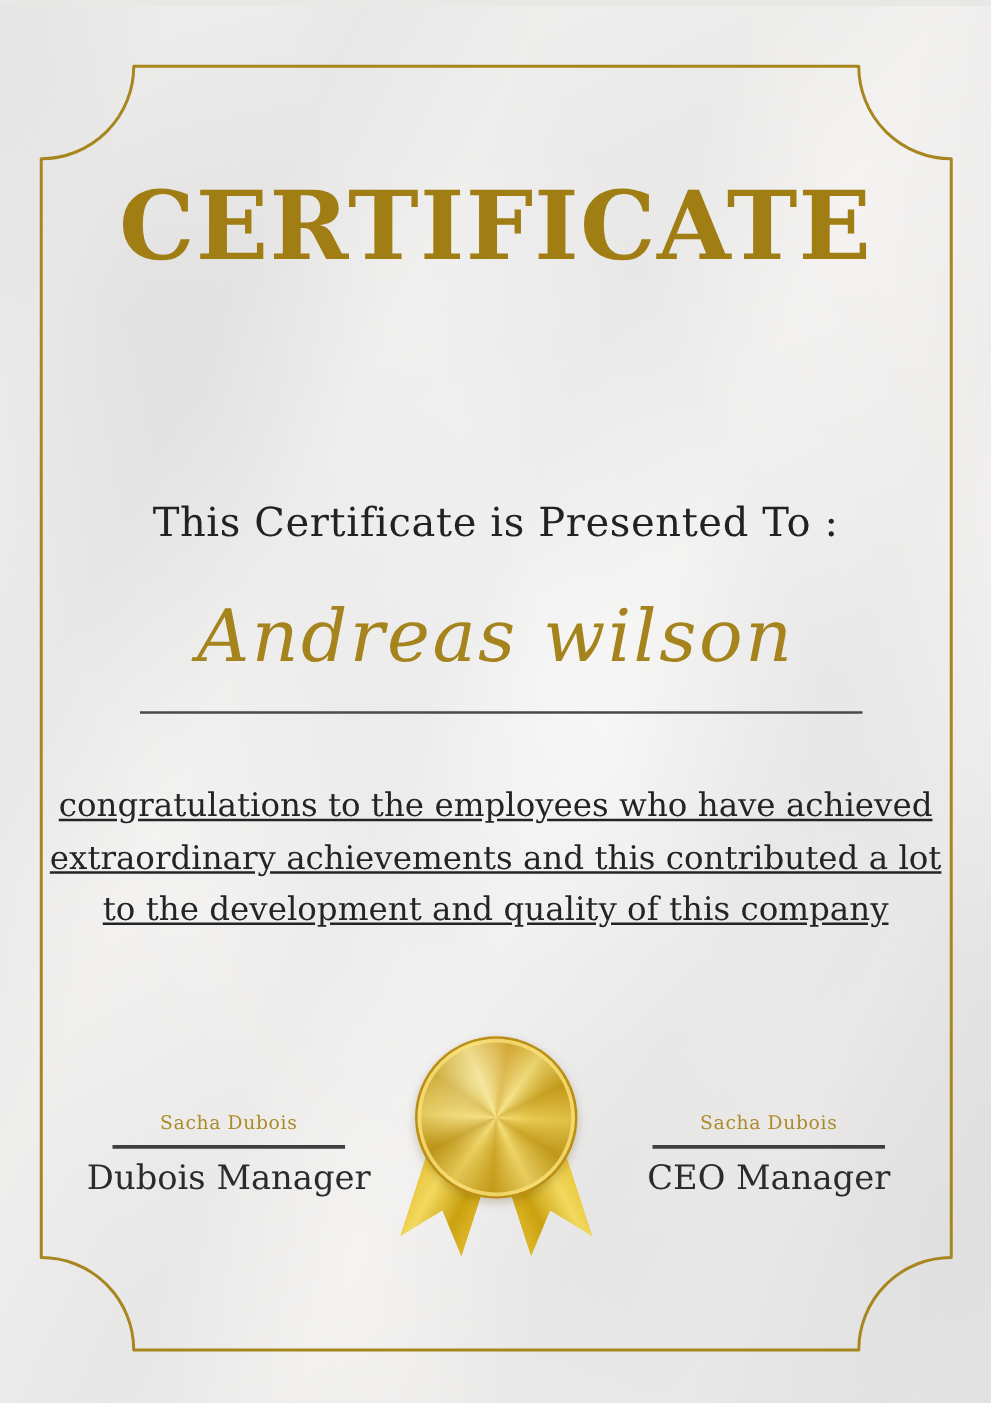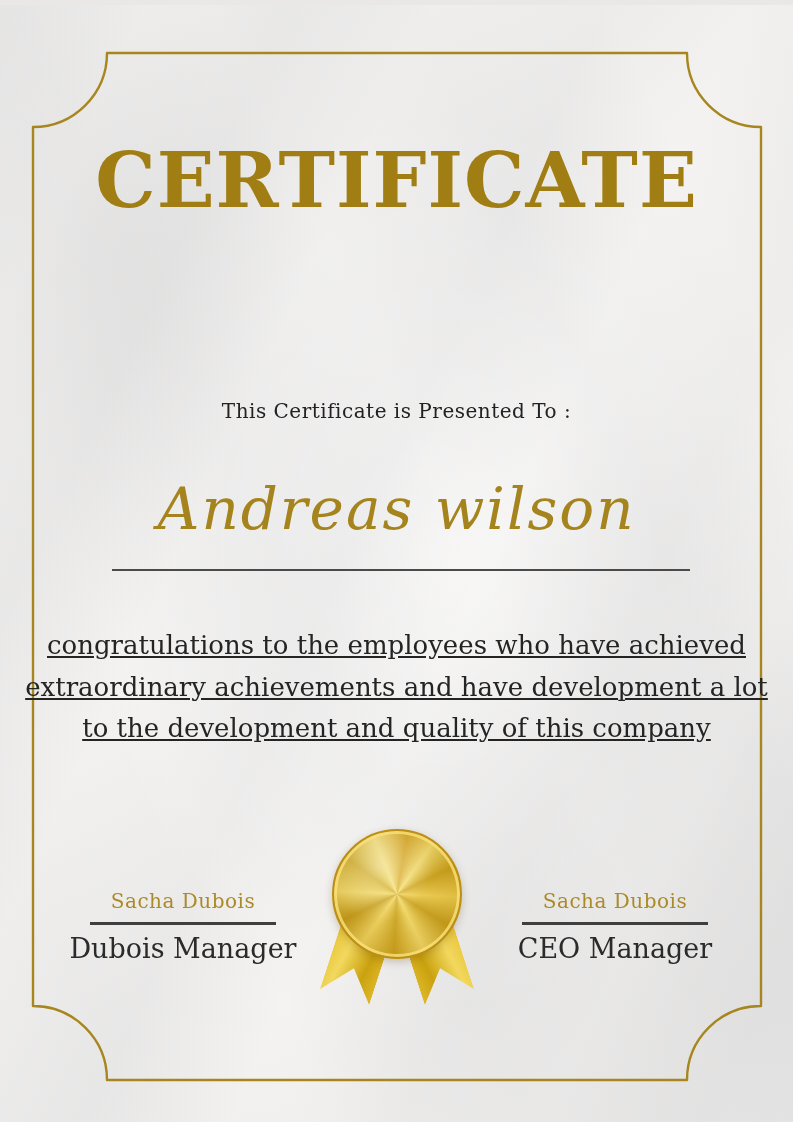--- a/index.html
+++ b/index.html
@@ -31,21 +31,21 @@
 
   .title {
     top:138px; font-size:76px; font-weight:700; letter-spacing:1px;
     color:#a07e13; line-height:1.0;
   }
   .subtitle {
     top:238px; font-size:43px; font-weight:500; letter-spacing:3px;
     color:#1d1d1d;
   }
   .presented {
-    top:394px; font-size:20px; color:#222222; letter-spacing:0.5px;
+    top:394px; font-size:32px; color:#222222; letter-spacing:0.5px;
   }
   .recipient {
     top:470px; font-size:58px; font-style:italic; color:#a5831d;
     letter-spacing:2px;
   }
   .name-line {
     position:absolute; left:112px; top:564px; width:578px; height:2px;
     background:#4a4a4a;
   }
   .description {
@@ -73,21 +73,21 @@
         #f3d862 40%, #c89c10 48%, #f0d258 57%, #bf940c 65%,
         #f1d55d 73%, #caa012 82%, #f7e07a 91%, #d4a017 100%);
     border:2px solid #bb8f16;
     box-shadow: inset 0 0 0 3px rgba(250,225,120,0.8), 0 3px 8px rgba(90,60,0,0.25);
   }
 
   
   .sig-block { position:absolute; width:230px; text-align:center; }
   .sig-left  { left:68px;  top:884px; }
   .sig-right { left:500px; top:884px; }
-  .sig-name { font-size:20px; color:#ab8a28; letter-spacing:0.5px; }
+  .sig-name { font-size:15px; color:#ab8a28; letter-spacing:0.5px; }
   .sig-line { width:186px; height:2.5px; background:#3f3f3f; margin:9px auto 8px auto; }
   .sig-role { font-size:27px; color:#2b2b2b; }
 </style>
 </head>
 <body>
 
 <div class="certificate">
 
   <svg class="frame-svg" viewBox="0 0 793 1122" aria-hidden="true">
     <path d="M 107 48 H 687 A 74 74 0 0 0 761 122 V 1001 A 74 74 0 0 0 687 1075 H 107 A 74 74 0 0 0 33 1001 V 122 A 74 74 0 0 0 107 48 Z" fill="none" stroke="#a8861f" stroke-width="2.4" stroke-linejoin="round"></path>
@@ -95,21 +95,21 @@
 
   <div class="txt title">CERTIFICATE</div>
 
   <div class="txt presented">This Certificate is Presented To :</div>
 
   <div class="txt recipient">Andreas wilson</div>
   <div class="name-line"></div>
 
   <div class="txt description">
     <div>congratulations to the employees who have achieved</div>
-    <div>extraordinary achievements and have development a lot</div>
+    <div>extraordinary achievements and this contributed a lot</div>
     <div>to the development and quality of this company</div>
   </div>
 
   <div class="medal">
     <div class="ribbon ribbon-left"></div>
     <div class="ribbon ribbon-right"></div>
     <div class="medal-circle"></div>
   </div>
 
   <div class="sig-block sig-left">

